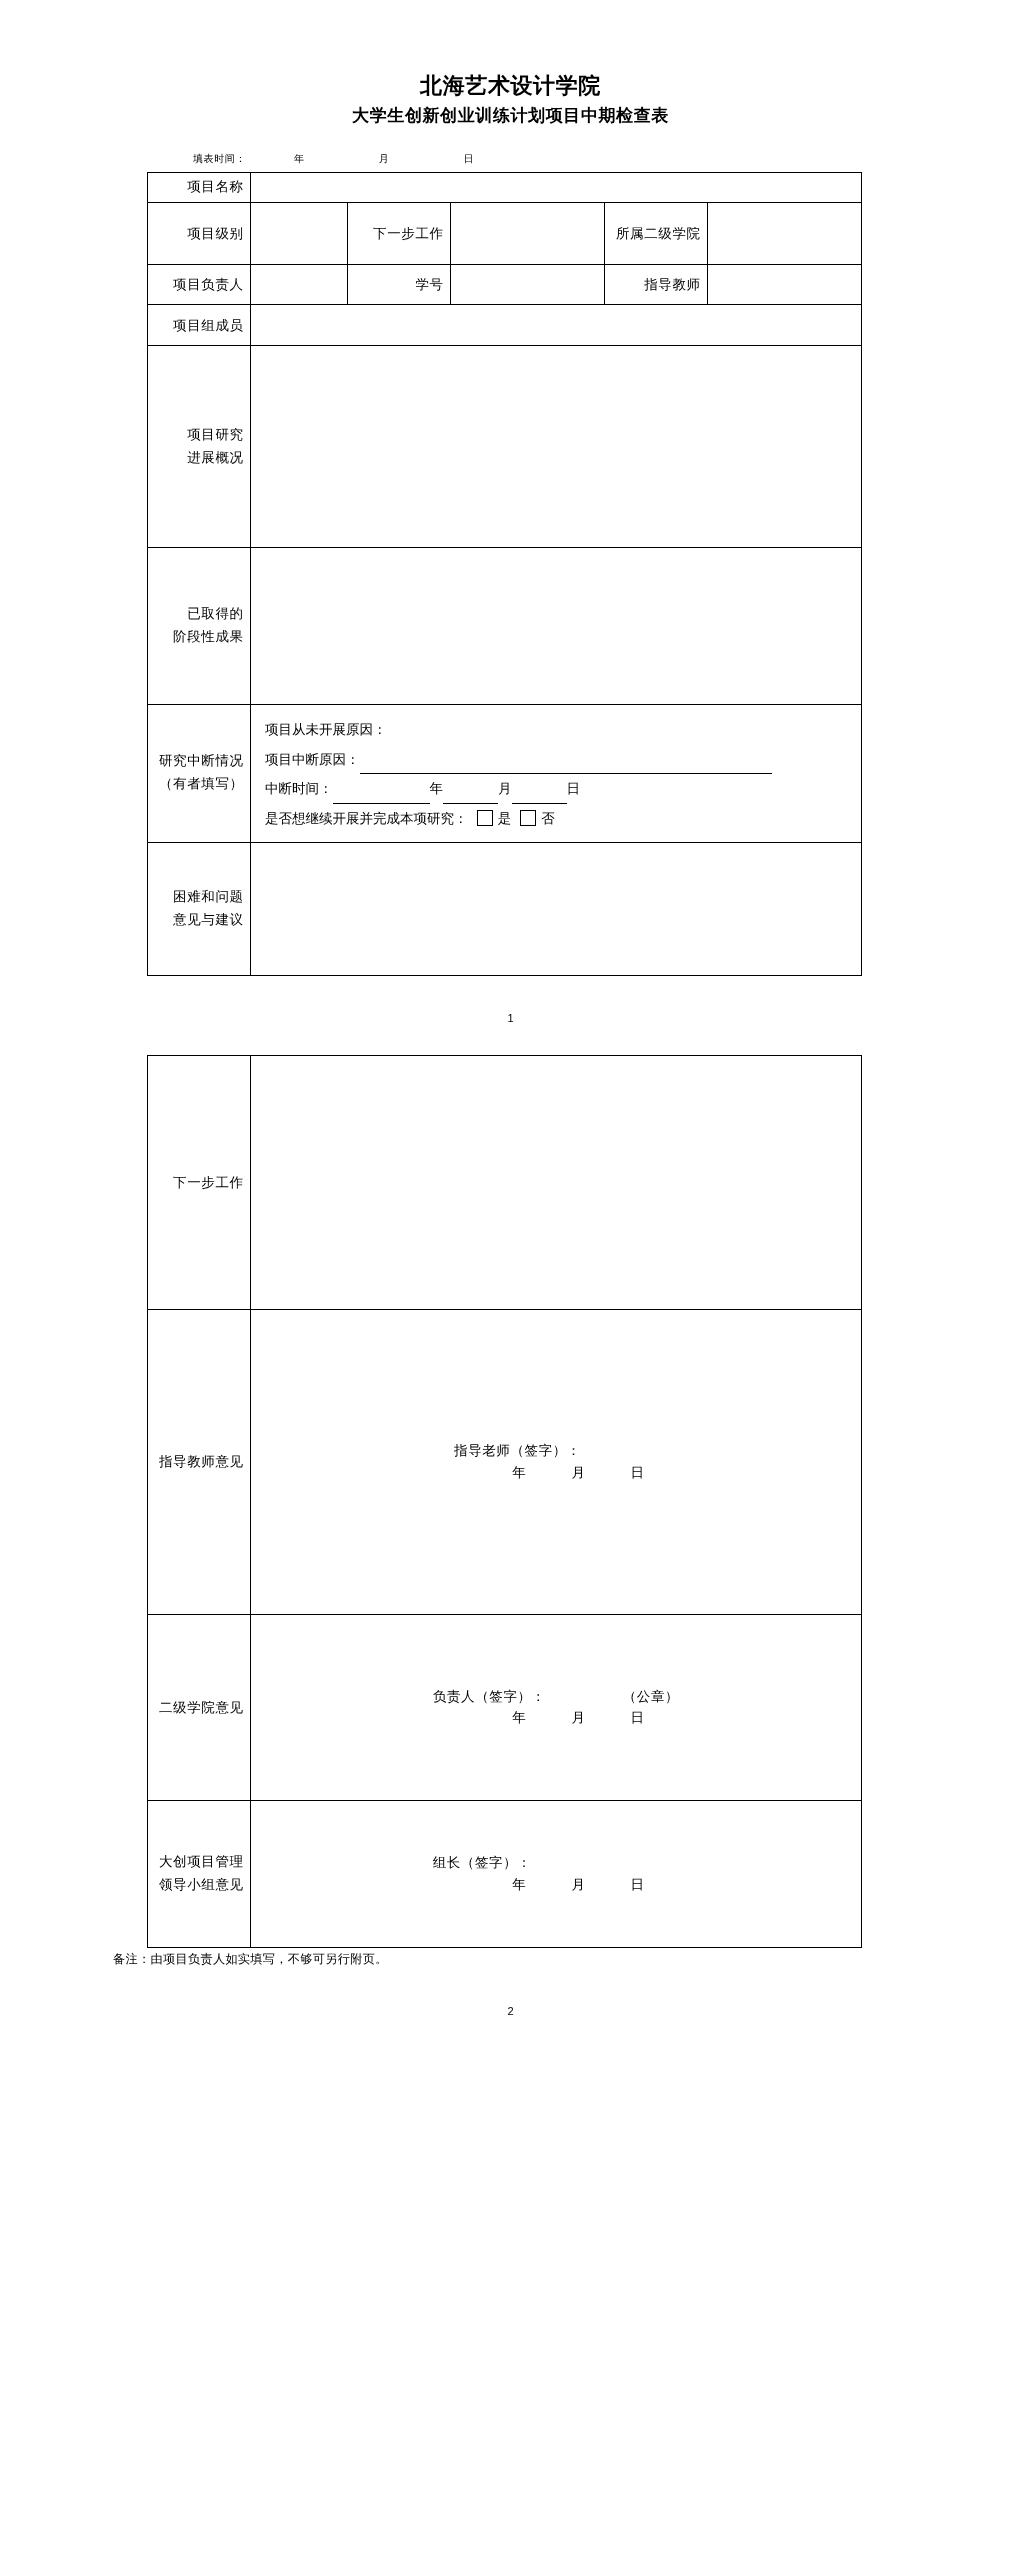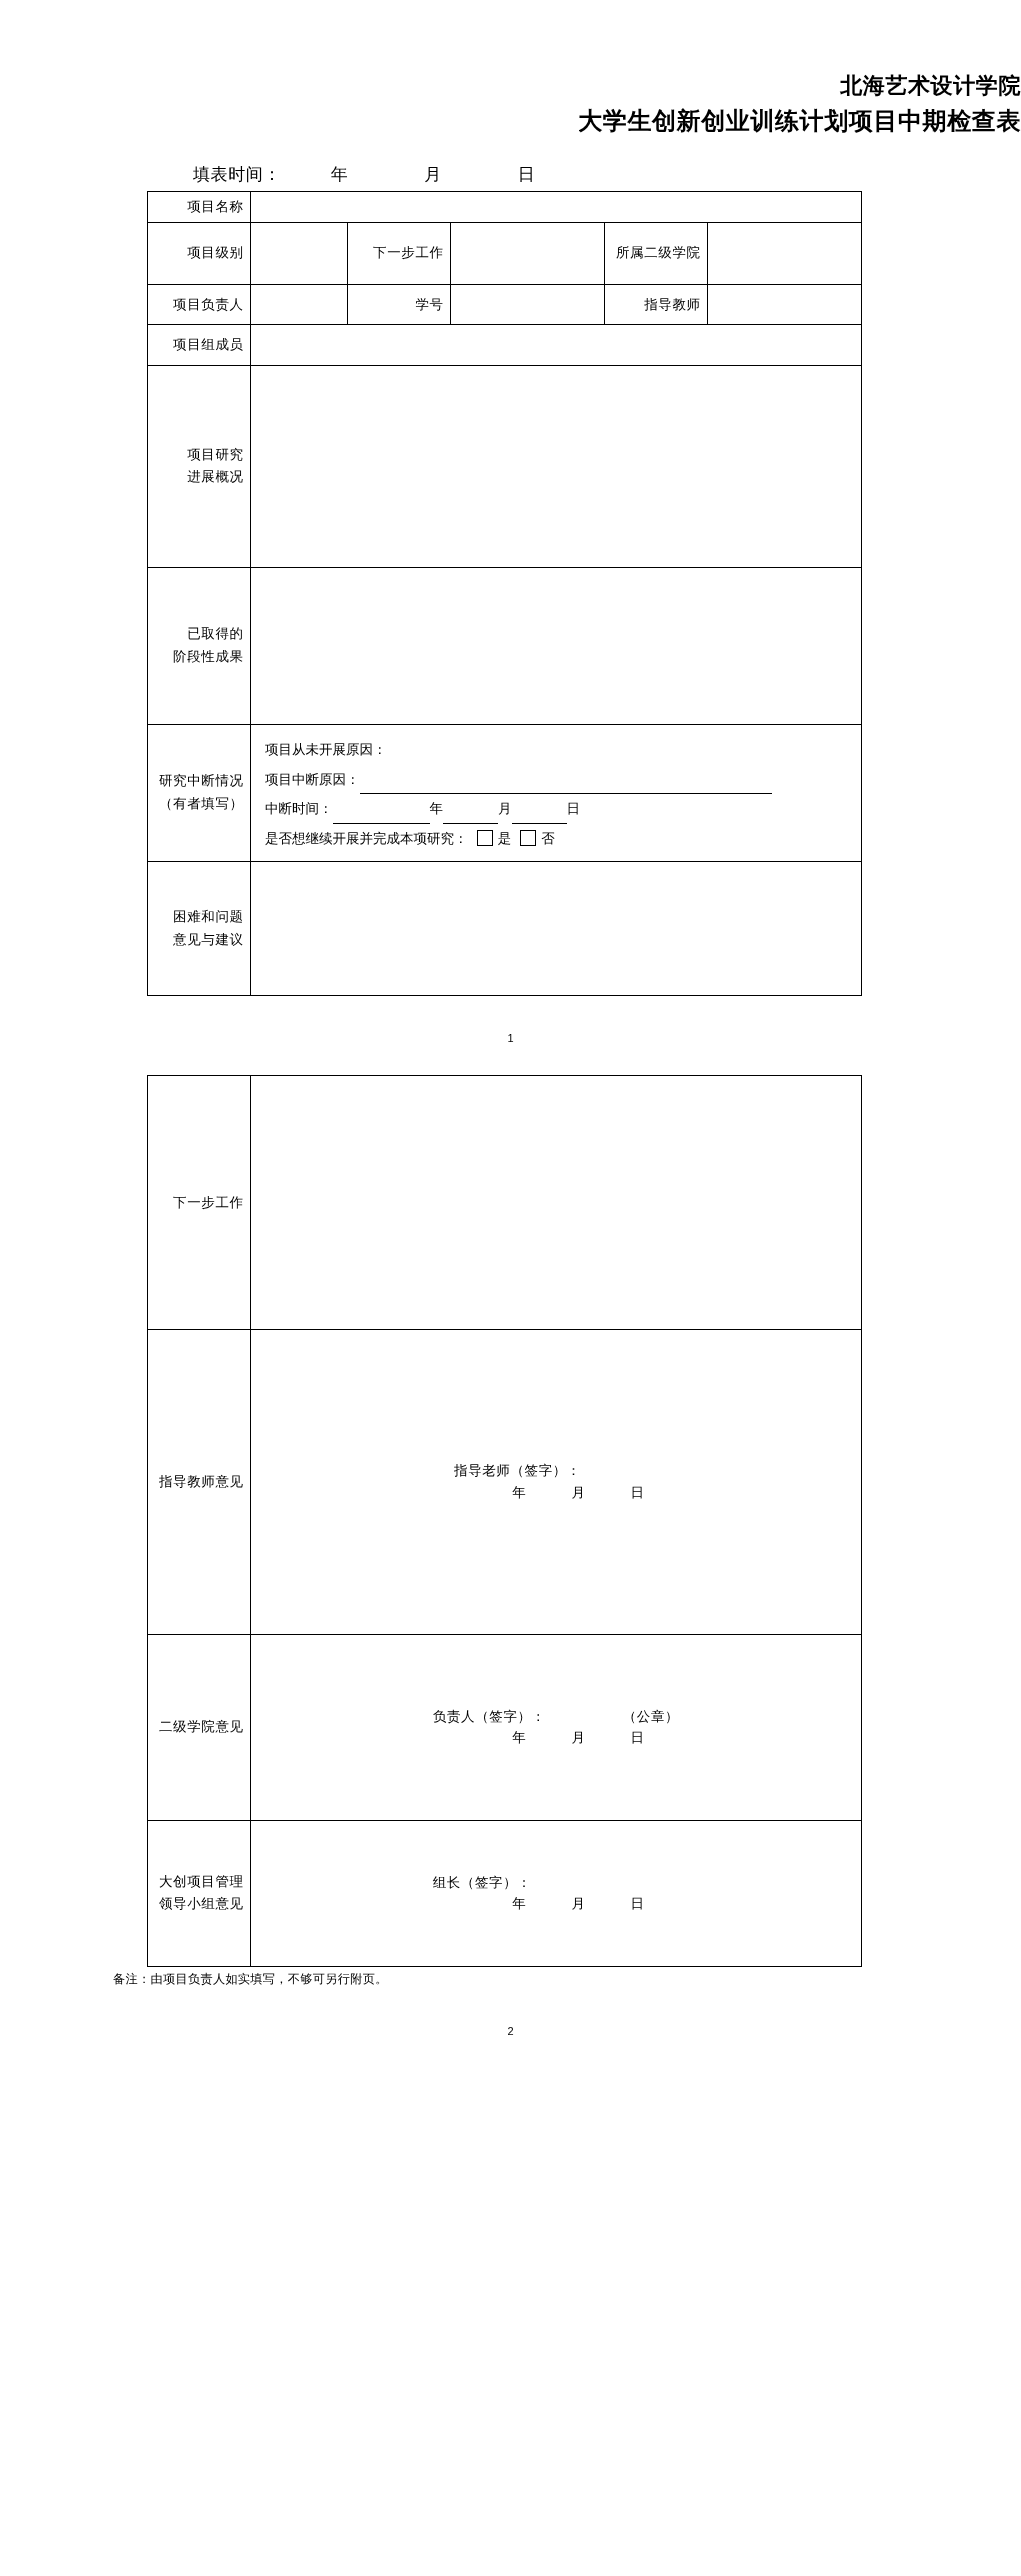--- a/index.html
+++ b/index.html
@@ -12,32 +12,32 @@
     font-family: "Liberation Serif", "DejaVu Serif", serif;
     color: #000000;
   }
   .page {
     position: relative;
     width: 1021px;
     box-sizing: border-box;
   }
   .page1 { padding-top: 69px; }
   .title-block {
-    text-align: right;
+    text-align: center;
     font-weight: bold;
     font-size: 22px;
     line-height: 1.55;
     letter-spacing: 0.6px;
   }
-  .title-line2 { font-size: 24px; }
+  .title-line2 { font-size: 17px; }
 
   .fill-date-row {
     margin: 23px 0 5.1px 0;
     padding-left: 193px;
-    font-size: 17px;
+    font-size: 10px;
     letter-spacing: 0.6px;
   }
   .fill-date-row .lbl { margin-right: 45px; }
   .fill-date-row .y { margin-right: 71px; }
   .fill-date-row .m { margin-right: 71px; }
 
   table.form {
     border-collapse: collapse;
     table-layout: fixed;
     margin-left: 147px;

